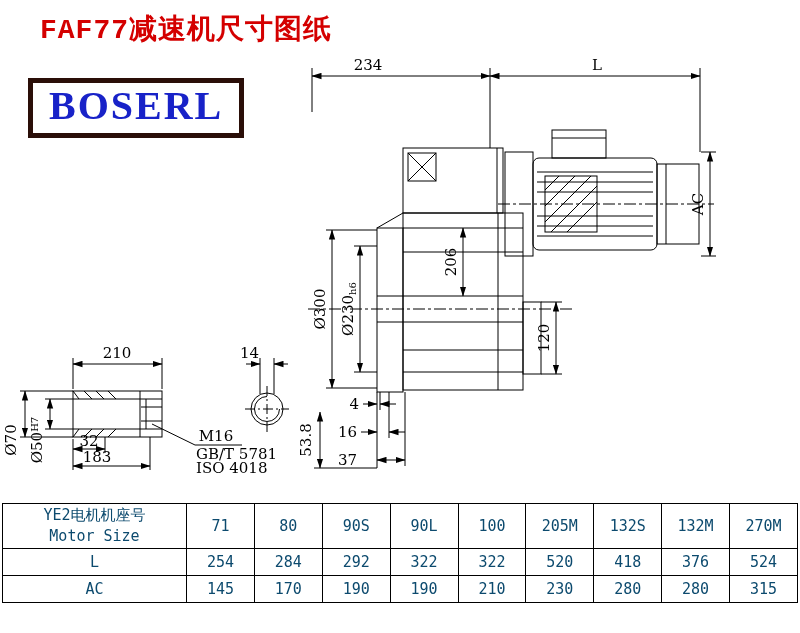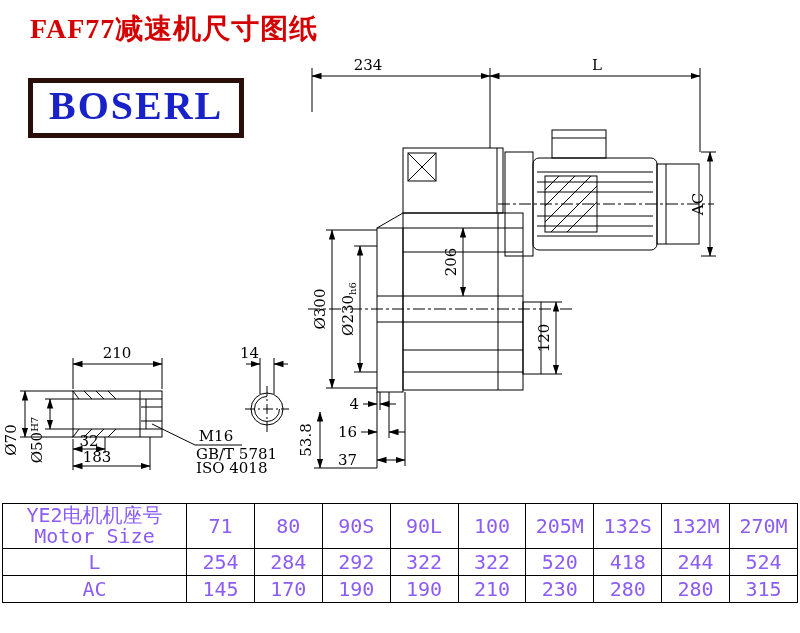--- a/index.html
+++ b/index.html
@@ -1,30 +1,30 @@
 <!DOCTYPE html>
 <html style="--title-red: #d40000; --logo-blue: #1822c8; --logo-border: #2a0e08;"><head>
 <meta charset="utf-8">
 <style>
   * { margin:0; padding:0; box-sizing:border-box; }
   :root { --title-red:#d40000; --logo-blue:#1822c8; --logo-border:#2a0e08; }
   html,body { background:#ffffff; }
   body { font-family:"Liberation Sans", sans-serif; }
   .stage { position:relative; width:800px; height:633px; background:#fff; overflow:hidden; }
-  .title { position:absolute; left:30px; top:10px; font-size:28px; font-weight:bold;
-           color:var(--title-red); letter-spacing:1px; font-family:Liberation Serif, serif; }
+  .title { position:absolute; left:40px; top:10px; font-size:28px; font-weight:bold;
+           color:var(--title-red); letter-spacing:1px; font-family:Liberation Mono, monospace; }
   .logo { position:absolute; left:28px; top:78px; border:5px solid var(--logo-border);
           background:#fff; padding:0 16px 4px 16px; }
   .logo span { font-family:Liberation Serif, serif; font-weight:bold; font-size:40px;
                color:var(--logo-blue); letter-spacing:2px; line-height:1.15; }
   .drawing { position:absolute; left:0; top:0; }
   svg text { font-family:"DejaVu Serif", serif; font-size:15px; fill:#000; }
   .size-table { position:absolute; left:2px; top:503px; width:796px; border-collapse:collapse;
-                table-layout:fixed; text-align:center; color:#8b5cf6;
-                font-family:"DejaVu Sans Mono", monospace; font-size:20px; }
+                table-layout:fixed; text-align:center; color:#0c4a6e;
+                font-family:"DejaVu Sans Mono", monospace; font-size:15px; }
   .size-table th, .size-table td { border:1px solid #000; font-weight:normal; padding:0; vertical-align:middle; }
   .size-table col.first { width:184px; }
   .size-table tr.hdr th { height:45px; }
   .size-table tr.datarow td { height:27px; }
   .size-table .hdrcell div { line-height:21px; }
 </style>
 </head>
 <body>
 
 <div class="stage">
@@ -237,21 +237,21 @@
     </tr>
     <tr class="datarow">
       <td class="first">L</td>
       <td>254</td>
       <td>284</td>
       <td>292</td>
       <td>322</td>
       <td>322</td>
       <td>520</td>
       <td>418</td>
-      <td>244</td>
+      <td>376</td>
       <td>524</td>
     </tr>
     <tr class="datarow">
       <td class="first">AC</td>
       <td>145</td>
       <td>170</td>
       <td>190</td>
       <td>190</td>
       <td>210</td>
       <td>230</td>

